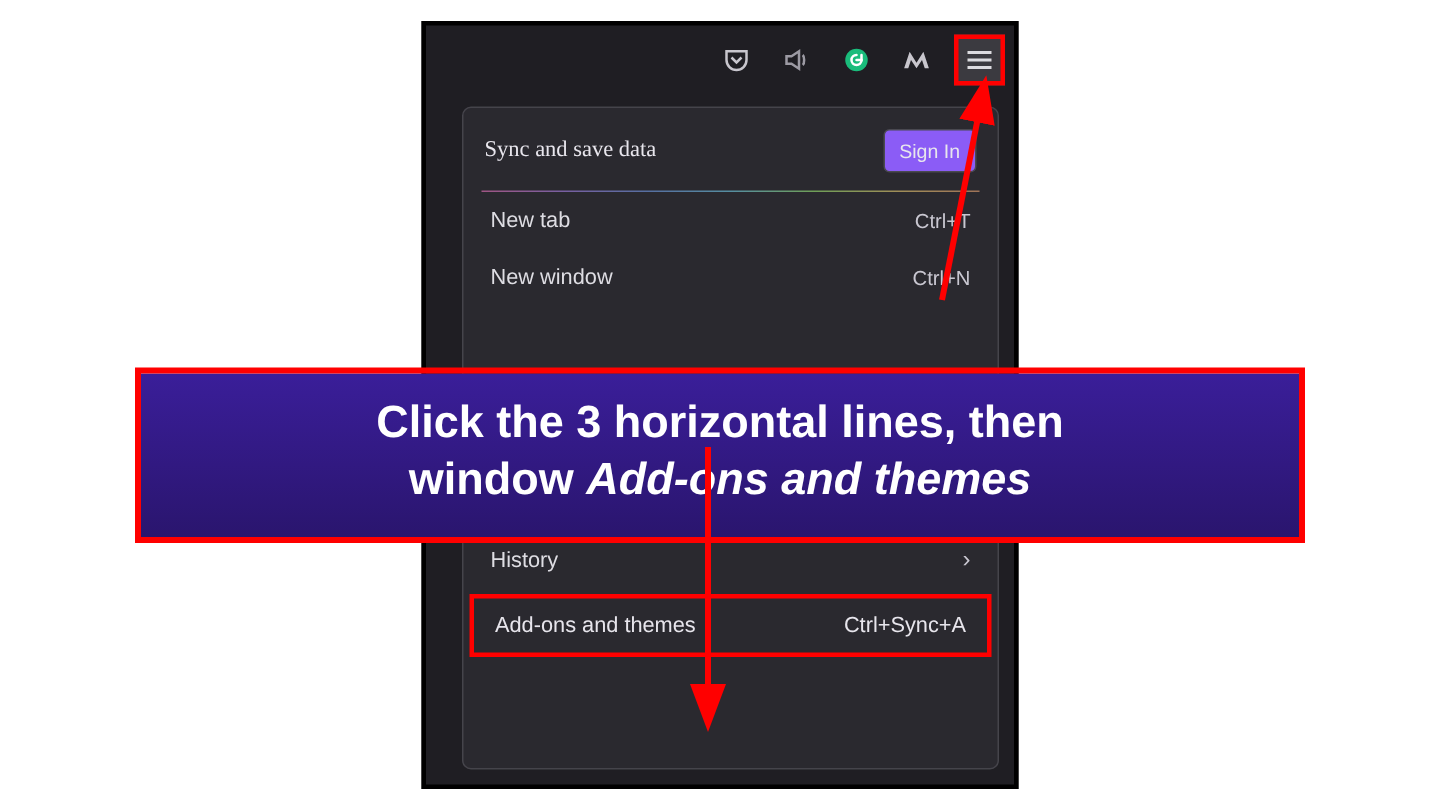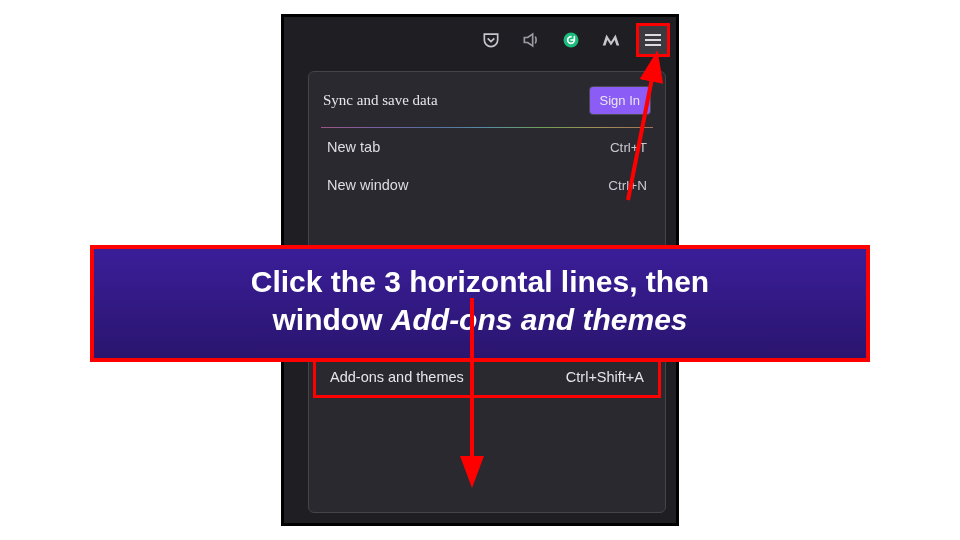--- a/index.html
+++ b/index.html
@@ -193,24 +193,28 @@
       <span>New tab</span>
       <span class="sc">Ctrl+T</span>
     </div>
     <div class="item">
       <span>New window</span>
       <span class="sc">Ctrl+N</span>
     </div>
 
     <div class="spacer-block"></div>
 
+    <div class="item">
+      <span>History</span>
+      <span class="chev">›</span>
+    </div>
 
     <div class="addons">
       <span>Add-ons and themes</span>
-      <span class="sc">Ctrl+Shift+A</span>
+      <span class="sc">Ctrl+Sync+A</span>
     </div>
   </div>
 
 </div>
 
 <div class="callout">
   <div>Click the 3 horizontal lines, then</div>
   <div>
     <span>window </span><em>Add-ons and themes</em>
   </div>

